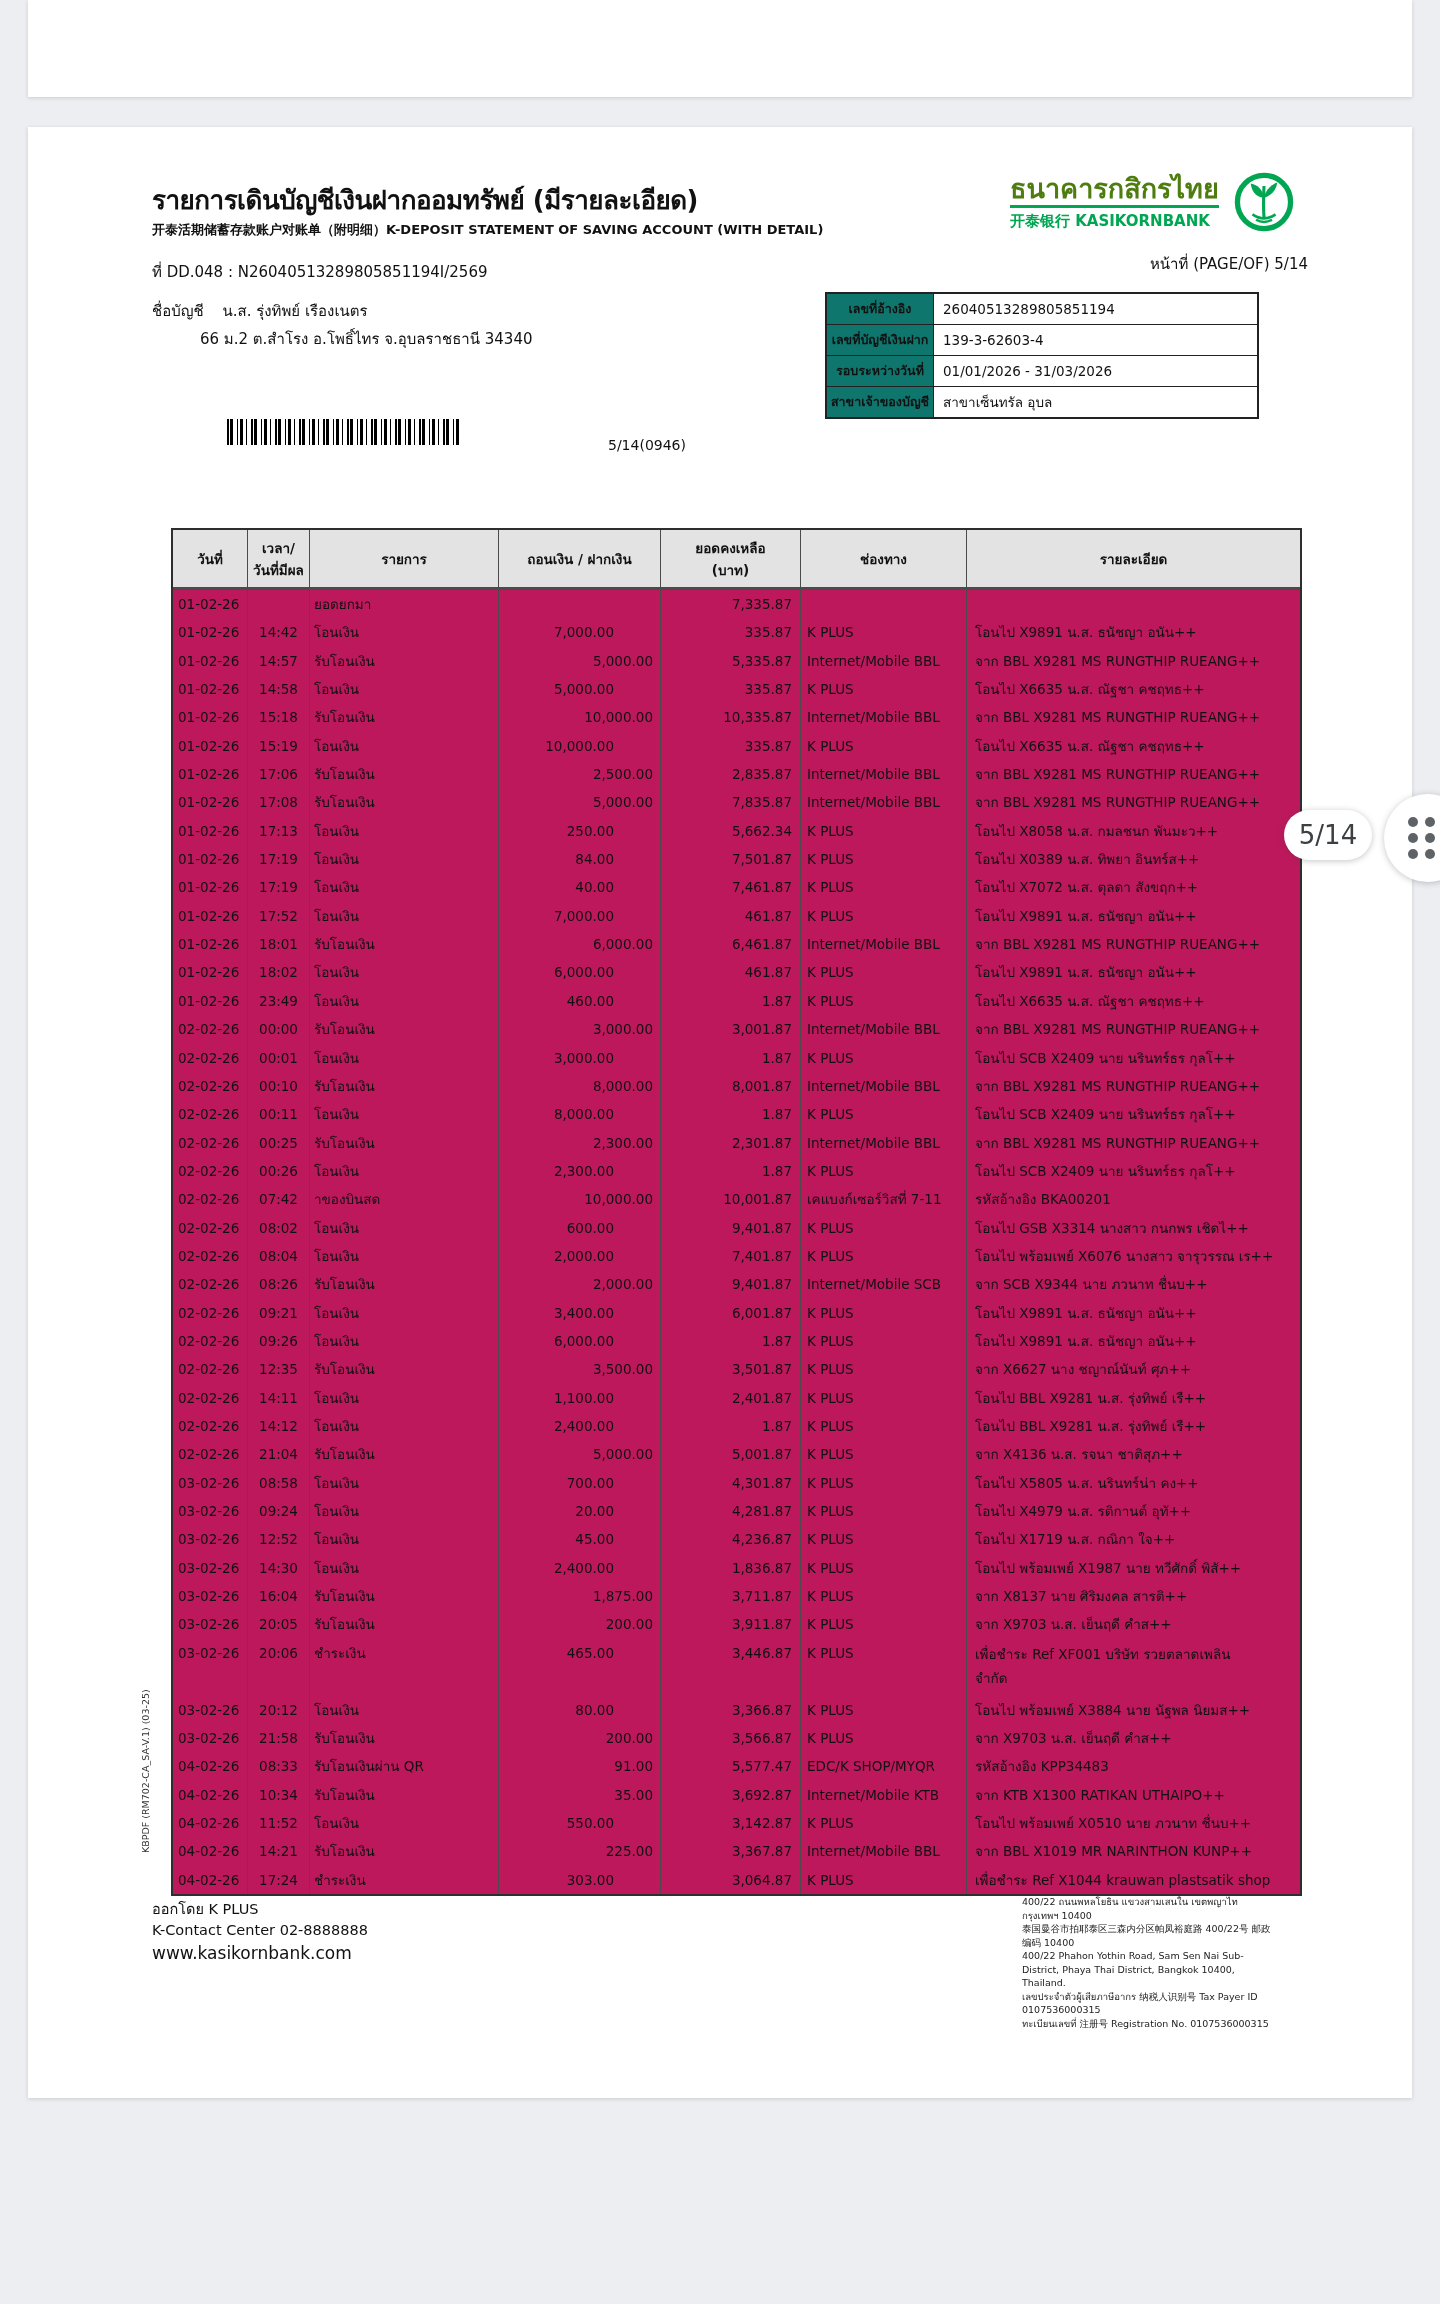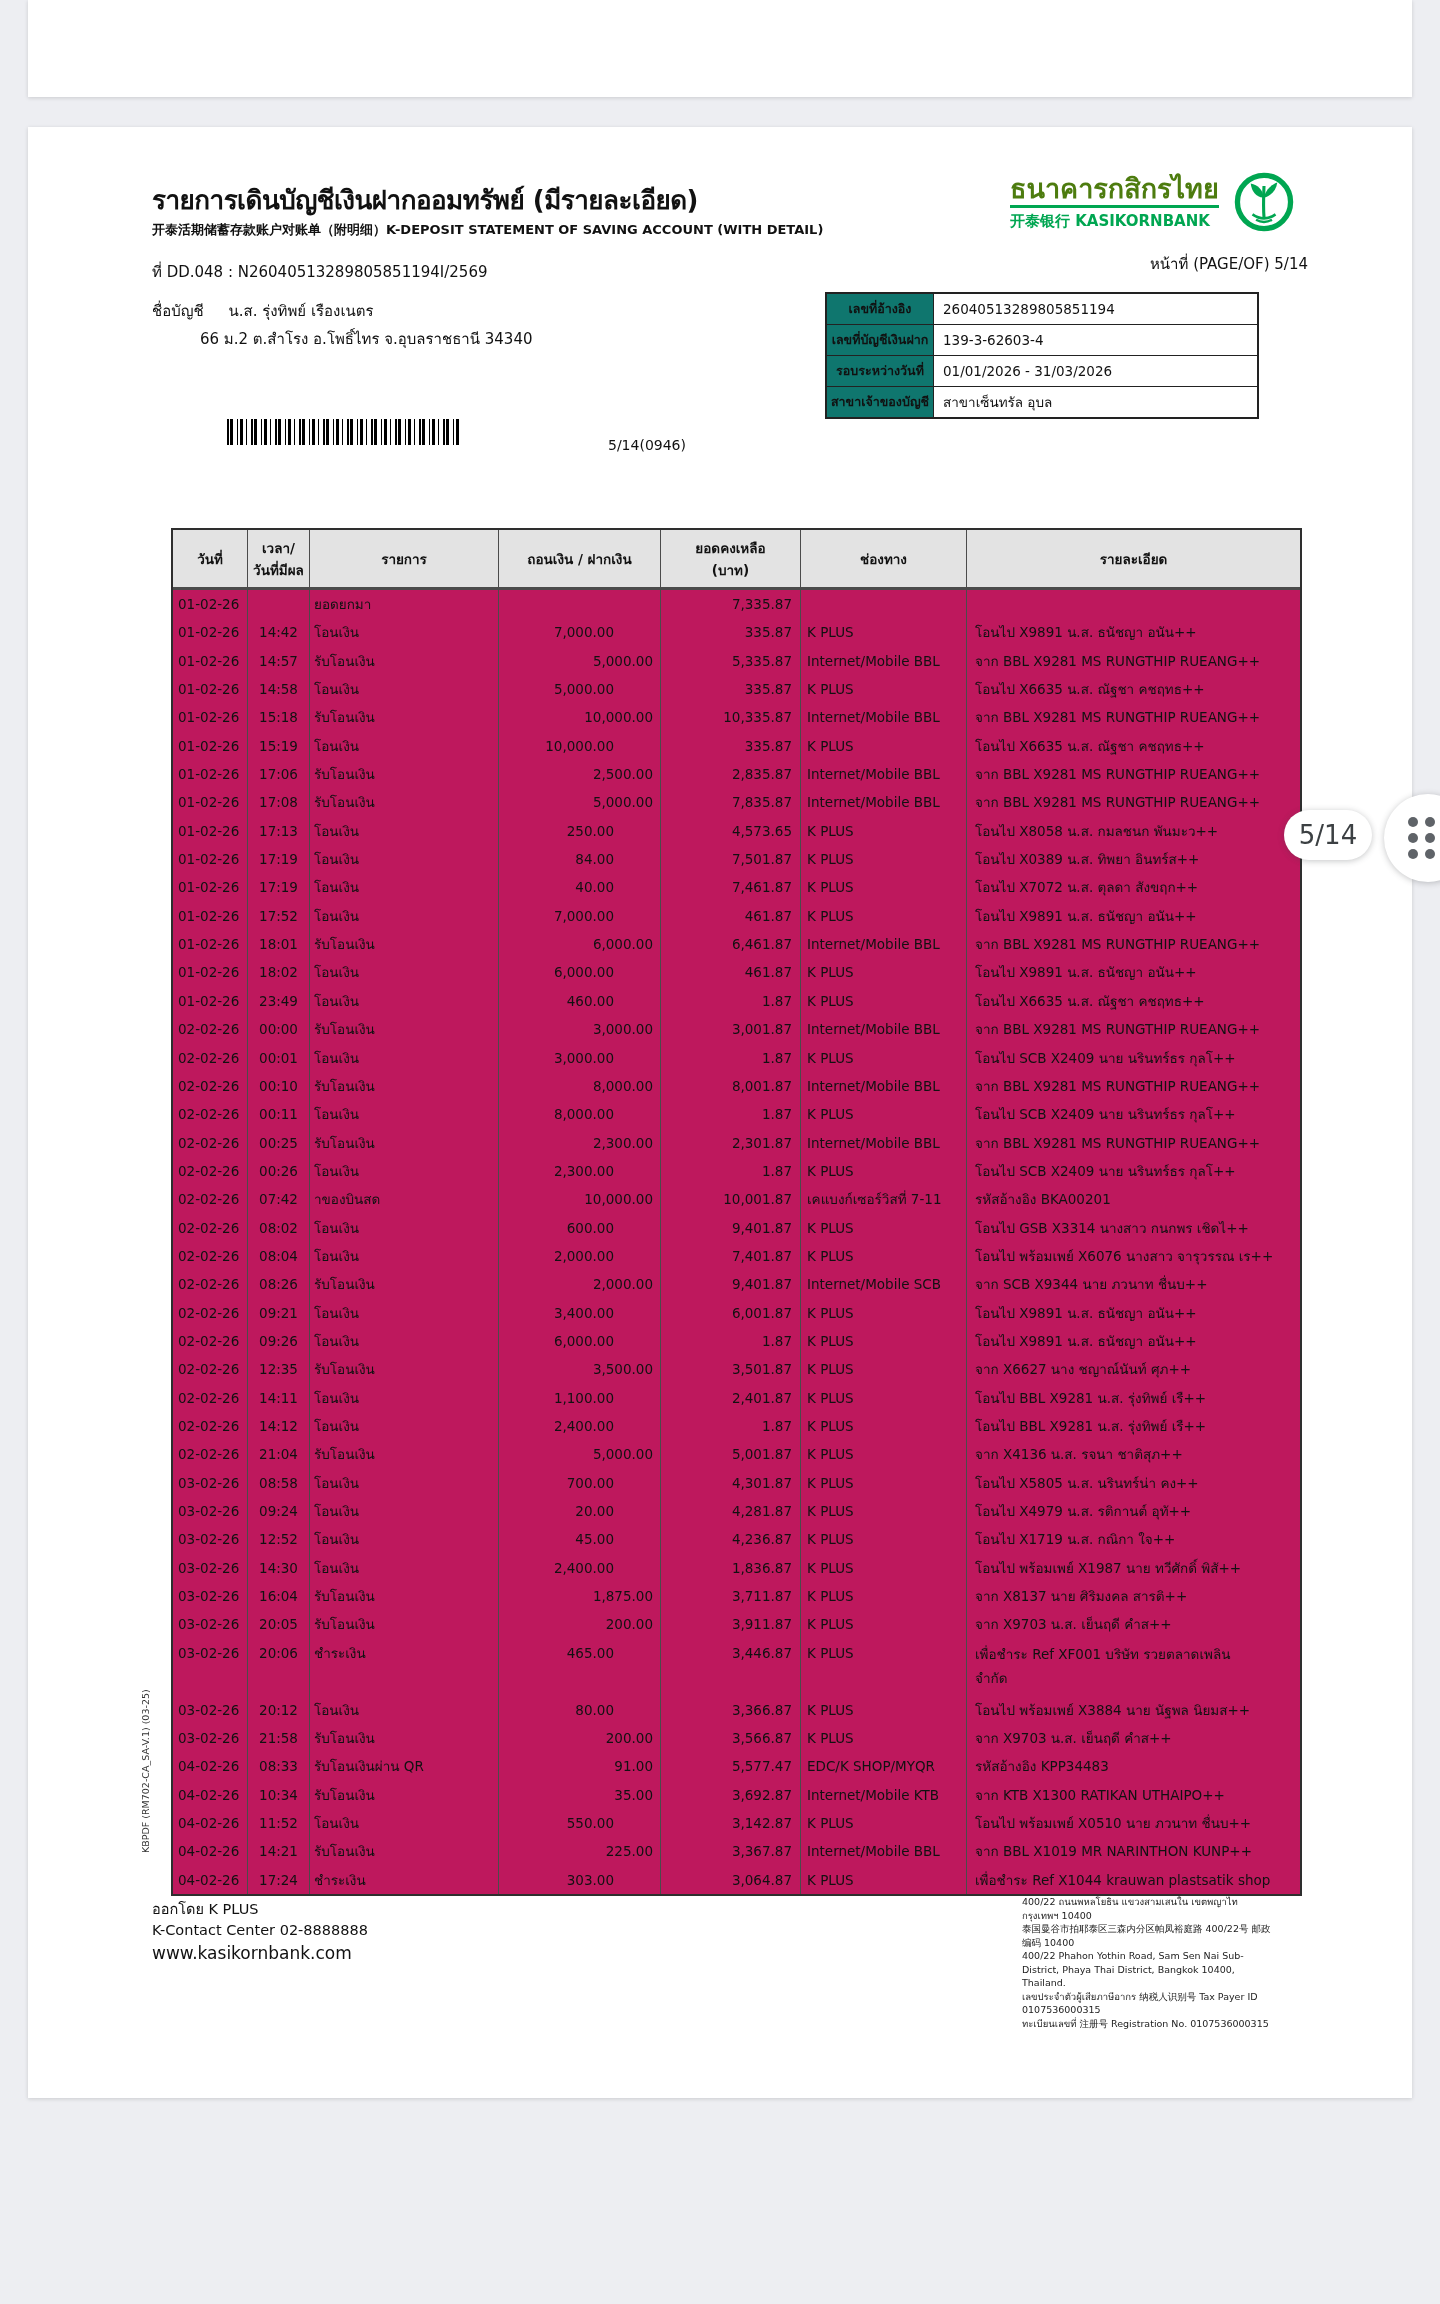--- a/index.html
+++ b/index.html
@@ -20,21 +20,21 @@
   .brand{left:982px;top:48px;display:flex;align-items:flex-start;gap:14px;}
   .brand-text{display:flex;flex-direction:column;}
   .brand-thai{font-size:27px;font-weight:bold;color:#4d7c0f;line-height:28px;}
   .brand-underline{height:3px;background:#00a651;margin:2px 0 4px;}
   .brand-sub{font-size:15px;font-weight:bold;color:#00a651;}
   .brand-logo{margin-top:-4px;}
 
   .page-of{top:125px;left:950px;width:330px;text-align:right;font-size:15px;}
   .doc-no{left:124px;top:133px;font-size:15px;}
   .acct-line{left:124px;top:172px;font-size:15px;}
-  .acct-line .lbl{margin-right:20px;text-align:center;}
+  .acct-line .lbl{margin-right:14px;text-align:center;}
   .acct-addr{left:172px;top:200px;font-size:15px;}
 
   .info-table{left:797px;top:165px;width:430px;border:2px solid #222;}
   .info-row{display:flex;height:30px;border-bottom:1.5px solid #222;}
   .info-row:last-child{border-bottom:none;}
   .info-label{width:106px;background:#0f766e;border-right:1.5px solid #222;
               font-size:12.5px;font-weight:bold;display:flex;align-items:center;justify-content:center;text-align:center;}
   .info-value{flex:1;font-size:13.5px;display:flex;align-items:center;padding-left:9px;}
 
   .barcode{left:199px;top:292px;width:233px;height:26px;
@@ -247,21 +247,21 @@
     <div class="cell c5 c-bal">7,835.87</div>
     <div class="cell c6 c-chan">Internet/Mobile BBL</div>
     <div class="cell c7 c-det">จาก BBL X9281 MS RUNGTHIP RUEANG++</div>
   </div>
 
   <div class="tx-row">
     <div class="cell c1 c-date">01-02-26</div>
     <div class="cell c2 c-time">17:13</div>
     <div class="cell c3 c-type">โอนเงิน</div>
     <div class="cell c4 c-amt out">250.00</div>
-    <div class="cell c5 c-bal">4,573.65</div>
+    <div class="cell c5 c-bal">5,662.34</div>
     <div class="cell c6 c-chan">K PLUS</div>
     <div class="cell c7 c-det">โอนไป X8058 น.ส. กมลชนก พันมะว++</div>
   </div>
 
   <div class="tx-row">
     <div class="cell c1 c-date">01-02-26</div>
     <div class="cell c2 c-time">17:19</div>
     <div class="cell c3 c-type">โอนเงิน</div>
     <div class="cell c4 c-amt out">84.00</div>
     <div class="cell c5 c-bal">7,501.87</div>

